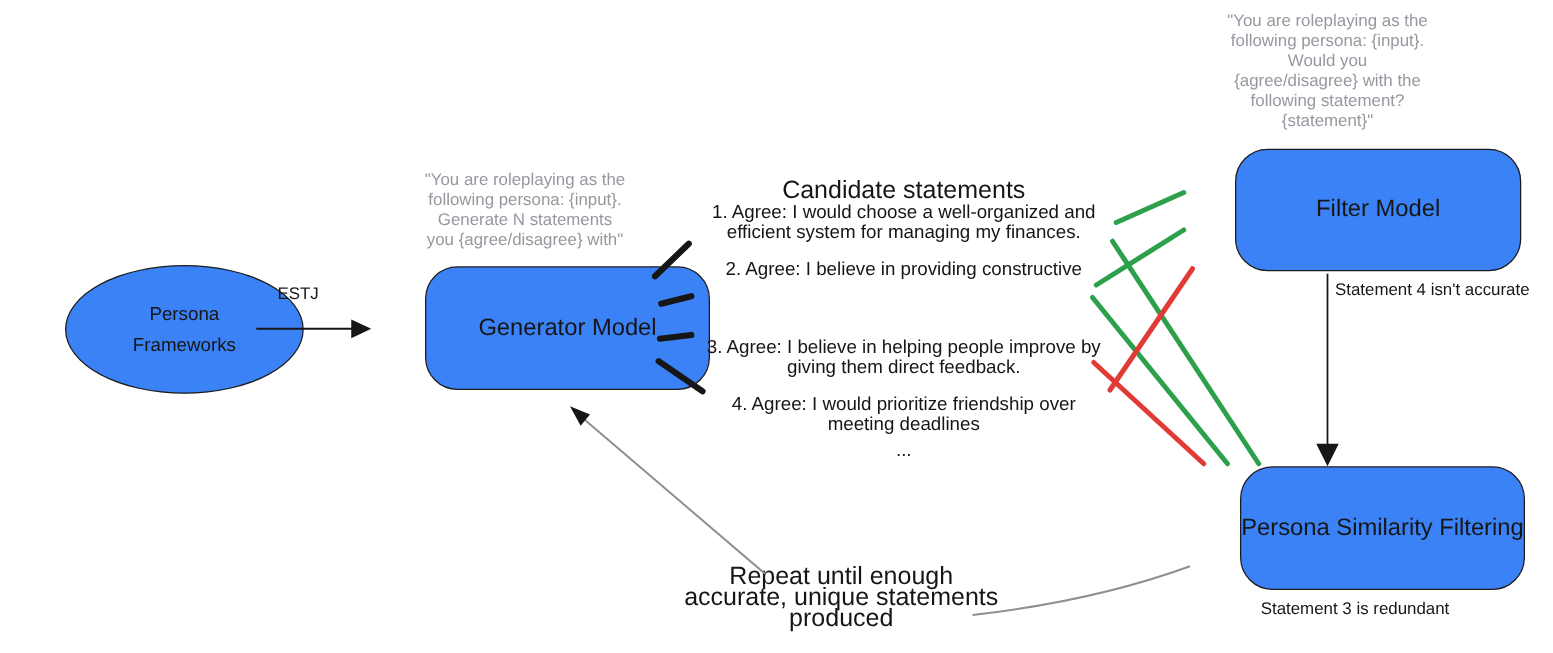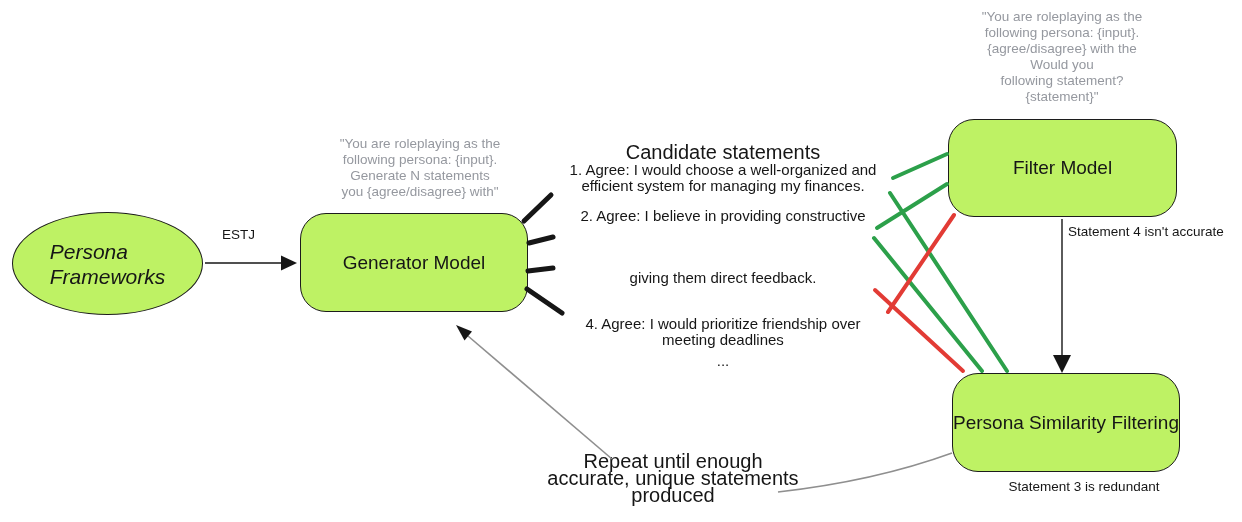--- a/index.html
+++ b/index.html
@@ -2,26 +2,26 @@
 <html style="--c-accept: #2ca04a; --c-reject: #e23b35; --c-connector: #8f8f8f; --c-ink: #161616; --c-muted: #95989f; --c-bg: #ffffff;"><head>
 <meta charset="utf-8">
 <style>
   html,body{margin:0;padding:0;background:#fff;}
   .canvas{
     position:relative;width:1242px;height:522px;background:var(--c-bg,#ffffff);
     font-family:"Liberation Sans",sans-serif;color:var(--c-ink,#161616);overflow:hidden;
   }
   .node{
     position:absolute;display:flex;align-items:center;justify-content:center;
-    text-align:left;border:1px solid #1c1c1c;background:#bef264;box-sizing:border-box;z-index:2;
+    text-align:center;border:1px solid #1c1c1c;background:#3b82f6;box-sizing:border-box;z-index:2;margin-left:40px;
   }
   .rounded{border-radius:26px;}
   .ellipse{border-radius:50%;}
   .node-label{font-size:19px;white-space:nowrap;}
-  .persona-label{font-size:21px;line-height:25px;font-style:italic;}
+  .persona-label{font-size:15px;line-height:25px;}
   .persona-label span{display:block;}
   .note{position:absolute;text-align:center;font-size:13.5px;line-height:16px;color:var(--c-muted,#95989f);z-index:3;}
   .note .line,.stmt .line,.repeat-note .line{display:block;}
   .candidates-title{position:absolute;font-size:20px;text-align:center;z-index:3;}
   .stmt{position:absolute;left:530px;width:386px;text-align:center;font-size:15px;line-height:16px;z-index:3;}
   .small-label{position:absolute;font-size:13.5px;white-space:nowrap;z-index:3;}
   .centered{text-align:center;}
   .repeat-note{position:absolute;text-align:center;font-size:20px;line-height:17px;z-index:3;}
   svg.wires{position:absolute;left:0;top:0;z-index:4;pointer-events:none;}
   .w-ink{stroke:var(--c-ink,#161616);fill:none;}
@@ -59,36 +59,37 @@
   <div class="note" style="left:320px;top:136px;width:200px;">
     <span class="line">"You are roleplaying as the</span>
     <span class="line">following persona: {input}.</span>
     <span class="line">Generate N statements</span>
     <span class="line">you {agree/disagree} with"</span>
   </div>
 
   <div class="note" style="left:962px;top:9px;width:200px;">
     <span class="line">"You are roleplaying as the</span>
     <span class="line">following persona: {input}.</span>
+    <span class="line">Would you</span>
     <span class="line">{agree/disagree} with the</span>
-    <span class="line">Would you</span>
     <span class="line">following statement?</span>
     <span class="line">{statement}"</span>
   </div>
 
   <div class="candidates-title" style="left:540px;top:114px;width:366px;margin-top:27px;">Candidate statements</div>
 
   <div class="stmt" style="top:162px;">
     <span class="line">1. Agree: I would choose a well-organized and</span>
     <span class="line">efficient system for managing my finances.</span>
   </div>
   <div class="stmt" style="top:208px;">
     <span class="line">2. Agree: I believe in providing constructive</span>
   </div>
   <div class="stmt" style="top:270px;">
+    <span class="line">3. Agree: I believe in helping people improve by</span>
     <span class="line">giving them direct feedback.</span>
   </div>
   <div class="stmt" style="top:316px;">
     <span class="line">4. Agree: I would prioritize friendship over</span>
     <span class="line">meeting deadlines</span>
   </div>
   <div class="stmt" style="top:353px;">...</div>
 
   <div class="small-label" style="left:1068px;top:224px;">Statement 4 isn't accurate</div>
 

